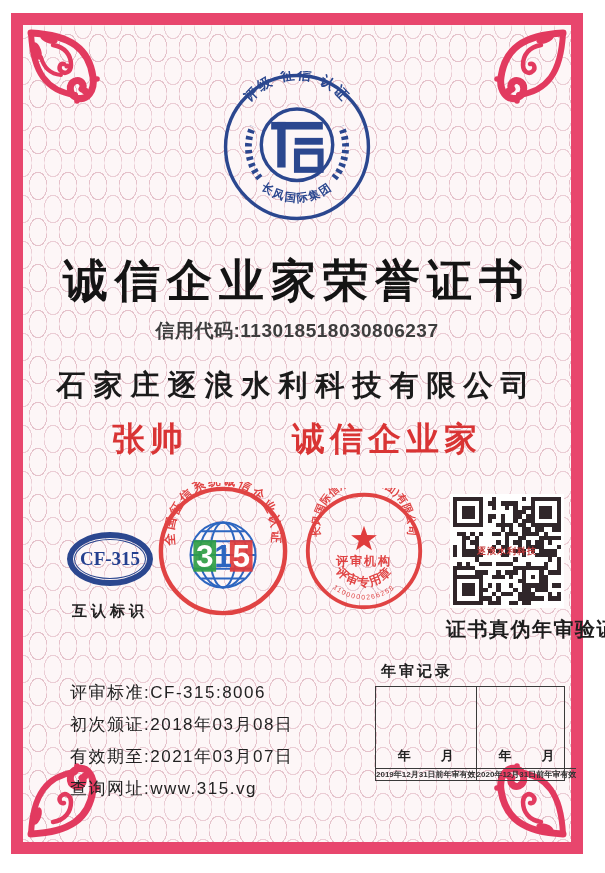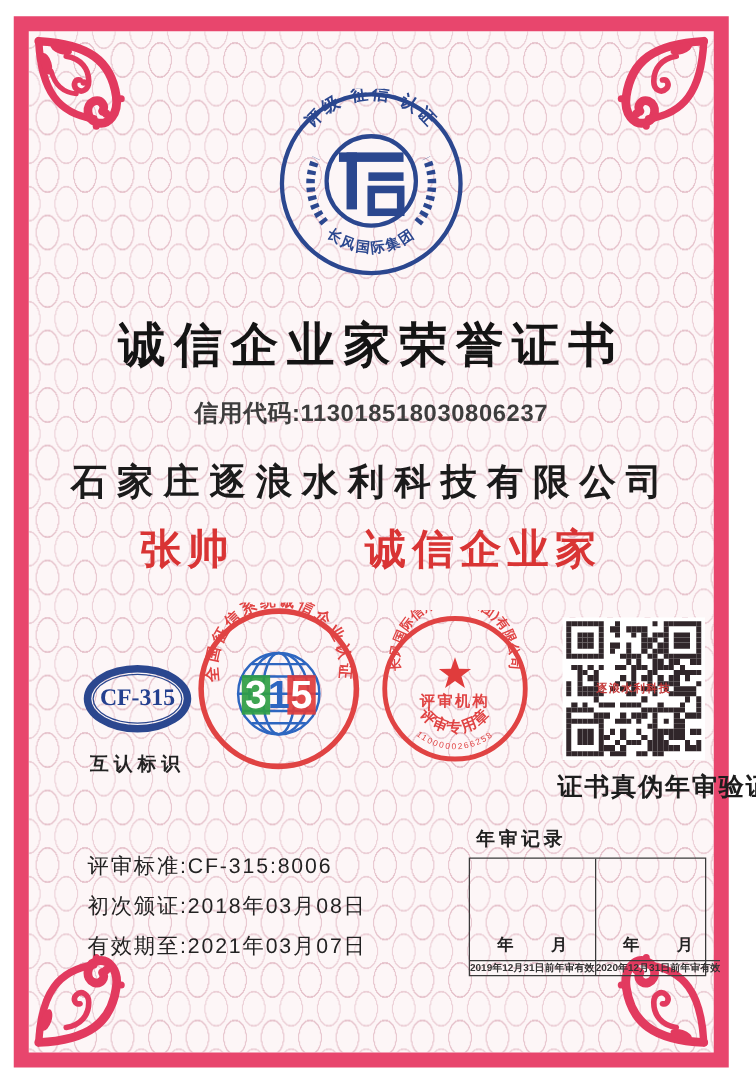--- a/index.html
+++ b/index.html
@@ -24,21 +24,21 @@
   .corner{position:absolute;width:92px;height:92px;color:#e23a5f;}
   .corner svg{width:100%;height:100%;display:block;}
   .c-tl{left:4px;top:4px;}
   .c-tr{right:4px;top:4px;transform:scaleX(-1);}
   .c-bl{left:4px;bottom:4px;transform:scaleY(-1);}
   .c-br{right:4px;bottom:4px;transform:scale(-1,-1);}
 
   .emblem{position:absolute;left:50%;top:46px;transform:translateX(-50%);width:152px;height:152px;}
   .title{
     position:absolute;left:0;right:0;top:226px;text-align:center;
-    font-size:38px;font-weight:bold;color:#141414;letter-spacing:7px;white-space:nowrap;
+    font-size:45px;font-weight:bold;color:#141414;letter-spacing:7px;white-space:nowrap;
   }
   .credit{
     position:absolute;left:0;right:0;top:293px;text-align:center;
     font-size:19px;font-weight:bold;color:#3d3d3d;letter-spacing:.5px;
   }
   .company{
     position:absolute;left:0;right:0;top:330px;text-align:center;
     font-size:29px;font-weight:bold;color:#1b1b1b;letter-spacing:8px;white-space:nowrap;margin-top:11px;
   }
   .names{
@@ -886,20 +886,21 @@
           <div class="qr-overlay">逐浪水利科技</div>
         </div>
         <div class="qr-caption">证书真伪年审验证</div>
       </div>
     </div>
 
     <div class="info-block">
       <div>评审标准:CF-315:8006</div>
       <div>初次颁证:2018年03月08日</div>
       <div>有效期至:2021年03月07日</div>
+      <div>查询网址:www.315.vg</div>
     </div>
 
     <div class="record">
       <div class="record-title">年审记录</div>
       <div class="record-table">
         <div class="record-cell">
           <div class="cell-main">
             <div class="ym">
               <span>年</span>
               <span>月</span>

